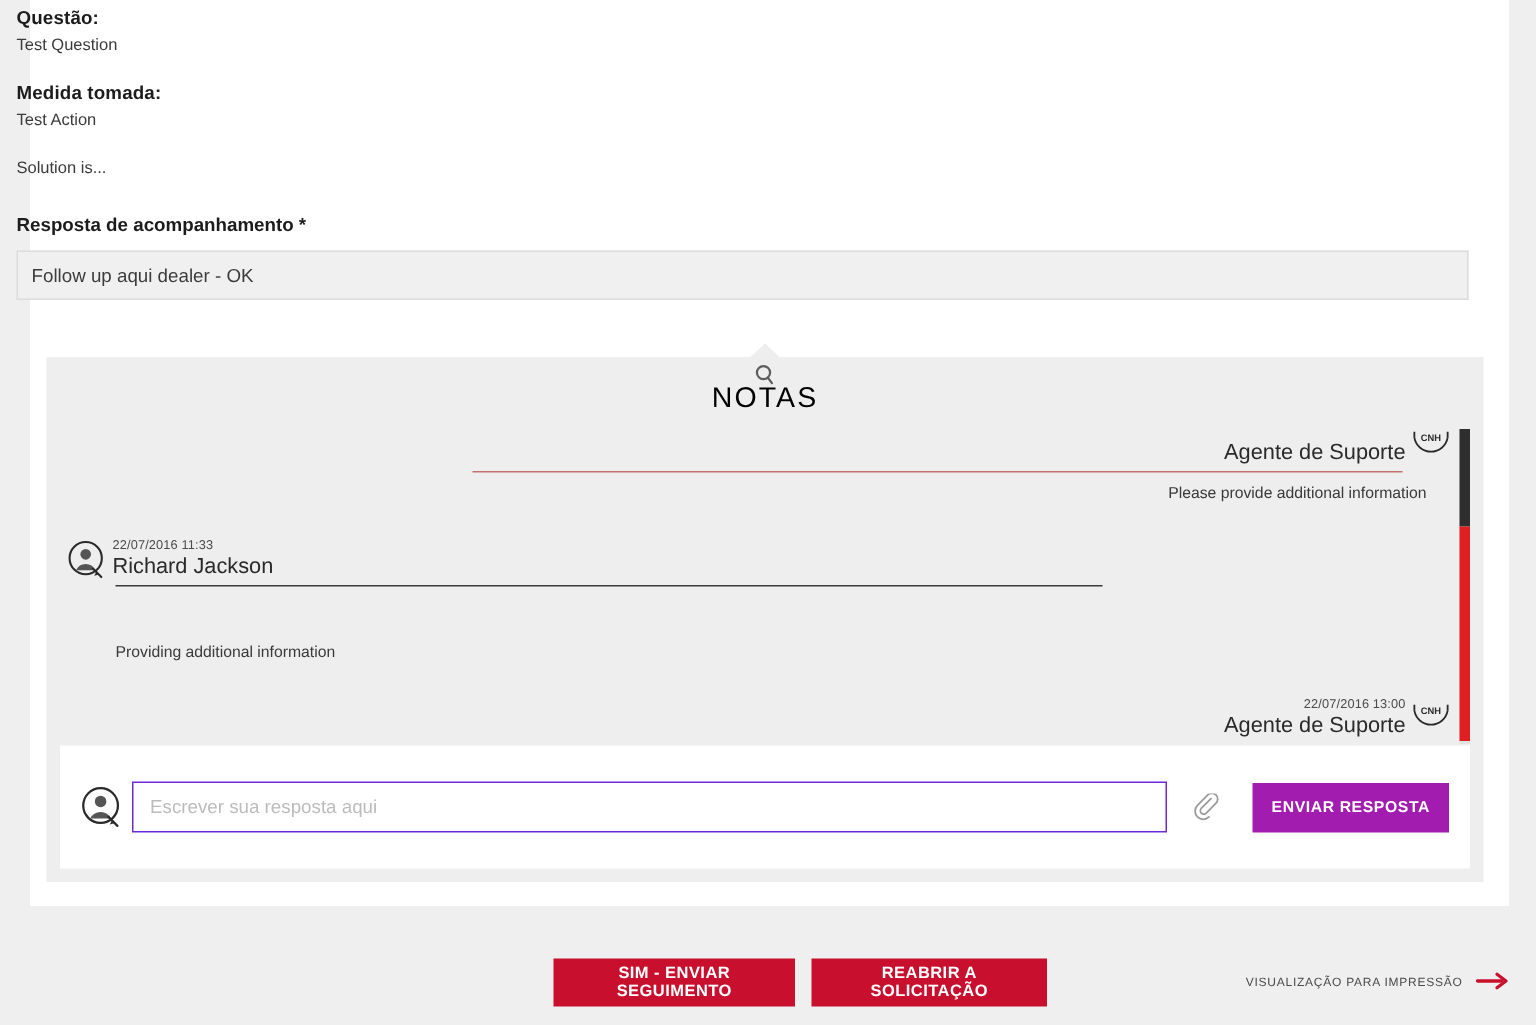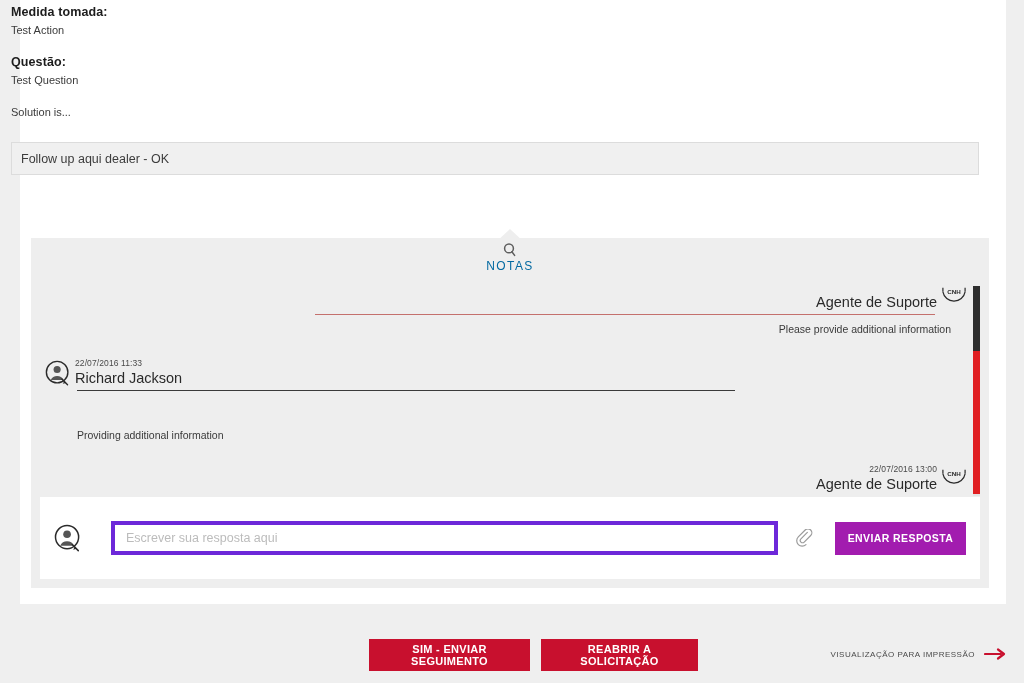--- a/index.html
+++ b/index.html
@@ -110,23 +110,23 @@
     border-bottom: 13px solid #eeeeee;
   }
 
   .notes-icon {
     display: block;
     margin: 4px auto 0 auto;
     width: 16px; height: 16px;
   }
 
   .notes-title {
-    font-size: 12px;
+    font-size: 19px;
     letter-spacing: 1.4px;
-    color: #0369a1;
+    color: #000000;
     font-weight: 400;
     line-height: 18px;
     margin-top: -1px;
   }
 
   
   .notes-scroll {
     position: relative;
     margin: 0 0 0 0;
     height: 212px;
@@ -233,22 +233,22 @@
     display: flex;
     align-items: center;
     padding: 0 14px;
   }
 
   .reply-avatar { width: 28px; height: 28px; flex: 0 0 28px; }
 
   .reply-input {
     flex: 1;
     height: 34px;
-    margin-left: 29px;
-    border: 4px solid #6d28d9;
+    margin-left: 6px;
+    border: 1px solid #6d28d9;
     background: #ffffff;
     padding: 0 11px;
     font-family: "Liberation Sans", sans-serif;
     font-size: 12.5px;
     color: #3a3a3a;
     outline: none;
   }
   .reply-input::placeholder { color: #bcbcbc; }
 
   .clip-btn {
@@ -326,34 +326,35 @@
 </head>
 <body>
 
 <div class="page">
 
   <div class="white-sheet"></div>
 
   <div class="detail-block">
 
     <div class="field">
+      <div class="field-label">Questão:</div>
+      <div class="field-value">Test Question</div>
+    </div>
+
+    <div class="field">
       <div class="field-label">Medida tomada:</div>
       <div class="field-value">Test Action</div>
     </div>
 
     <div class="field">
-      <div class="field-label">Questão:</div>
-      <div class="field-value">Test Question</div>
-    </div>
-
-    <div class="field">
       <div class="field-value">Solution is...</div>
     </div>
 
     <div class="required-block">
+      <div class="required-label">Resposta de acompanhamento *</div>
       <div class="readonly-box">
         <span>Follow up aqui dealer - OK</span>
       </div>
     </div>
 
   </div>
 
   <div class="notes-panel">
 
     <div class="notes-header">

